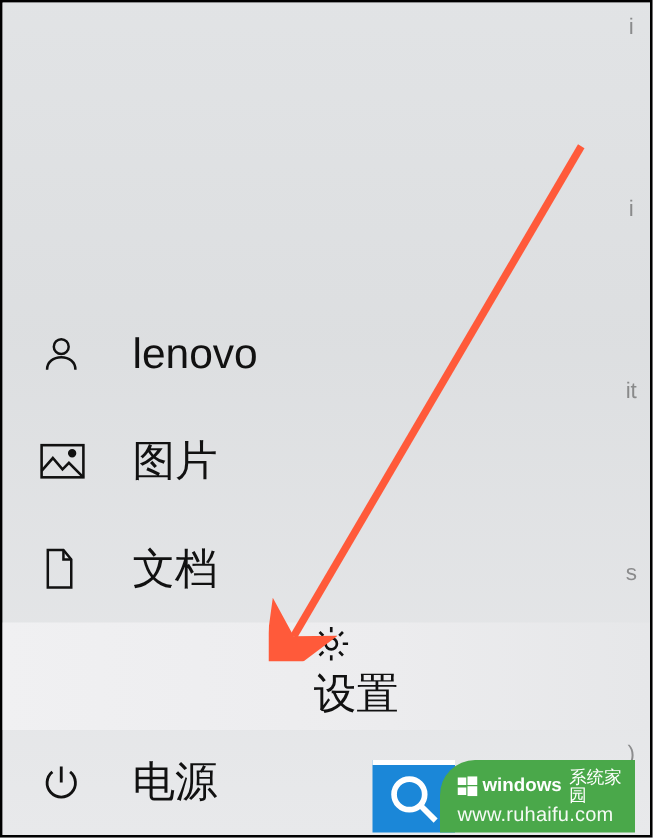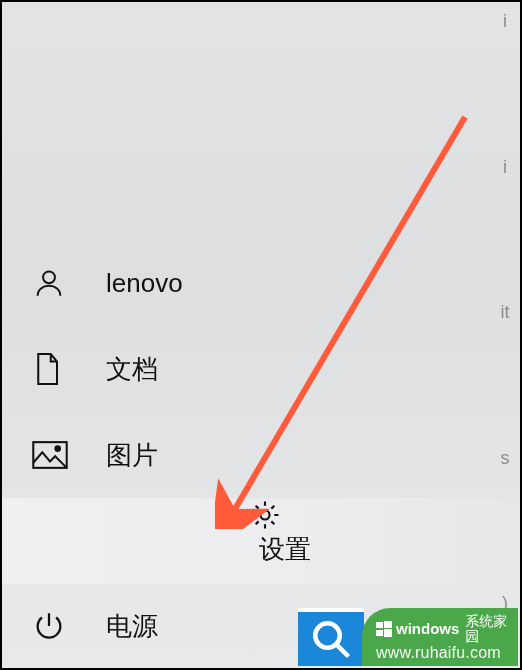--- a/index.html
+++ b/index.html
@@ -37,21 +37,21 @@
 
   .icon-slot {
     width: 56px;
     display: flex;
     align-items: center;
     justify-content: flex-start;
   }
   .icon-slot svg { display: block; }
 
   .menu-label {
-    font-size: 26px;
+    font-size: 34px;
     color: #111;
     margin-left: 18px;
     font-weight: 400;
   }
 
   
   .arrow {
     position: absolute;
     left: 213px;
     top: 107px;
@@ -88,21 +88,21 @@
     align-items: center;
     justify-content: center;
     border-top: 4px solid #fff;
   }
   .search-tile .mag {
     width: 42px; height: 42px;
   }
 
   .watermark {
     position: absolute;
-    right: 2px;
+    right: 12px;
     bottom: 2px;
     width: 156px;
     height: 58px;
     background: #4aa84a;
     border-top-left-radius: 28px;
     color: #fff;
     padding: 6px 8px 4px 14px;
     display: flex;
     flex-direction: column;
     justify-content: flex-start;
@@ -143,37 +143,37 @@
         <svg width="34" height="34" viewBox="0 0 24 24" fill="none" stroke="#111" stroke-width="1.4">
           <circle cx="12" cy="8" r="4.2"></circle>
           <path d="M4 21c0-4.4 3.6-7 8-7s8 2.6 8 7"></path>
         </svg>
       </span>
       <span class="menu-label">lenovo</span>
     </div>
 
     <div class="menu-item">
       <span class="icon-slot">
-        <svg width="30" height="36" viewBox="0 0 24 28" fill="none" stroke="#111" stroke-width="1.6">
-          <path d="M5 2h10l5 6v18H5z"></path>
-          <path d="M15 2v6h5"></path>
-        </svg>
-      </span>
-      <span class="menu-label">文档</span>
-    </div>
-
-    <div class="menu-item">
-      <span class="icon-slot">
         <svg width="36" height="30" viewBox="0 0 28 22" fill="none" stroke="#111" stroke-width="1.6">
           <rect x="1" y="1" width="26" height="20"></rect>
           <path d="M1 17l7-8 6 7 4-4 9 9"></path>
           <circle cx="20" cy="6" r="1.8" fill="#111"></circle>
         </svg>
       </span>
       <span class="menu-label">图片</span>
+    </div>
+
+    <div class="menu-item">
+      <span class="icon-slot">
+        <svg width="30" height="36" viewBox="0 0 24 28" fill="none" stroke="#111" stroke-width="1.6">
+          <path d="M5 2h10l5 6v18H5z"></path>
+          <path d="M15 2v6h5"></path>
+        </svg>
+      </span>
+      <span class="menu-label">文档</span>
     </div>
 
     <div class="menu-item highlighted">
       <span class="icon-slot">
         <svg width="34" height="34" viewBox="0 0 24 24" fill="none" stroke="#111" stroke-width="1.5">
           <circle cx="12" cy="12" r="3.2"></circle>
           <path d="M12 2.5v3M12 18.5v3M21.5 12h-3M5.5 12h-3M18.6 5.4l-2.1 2.1M7.5 16.5l-2.1 2.1M18.6 18.6l-2.1-2.1M7.5 7.5 5.4 5.4"></path>
         </svg>
       </span>
       <span class="menu-label">设置</span>

